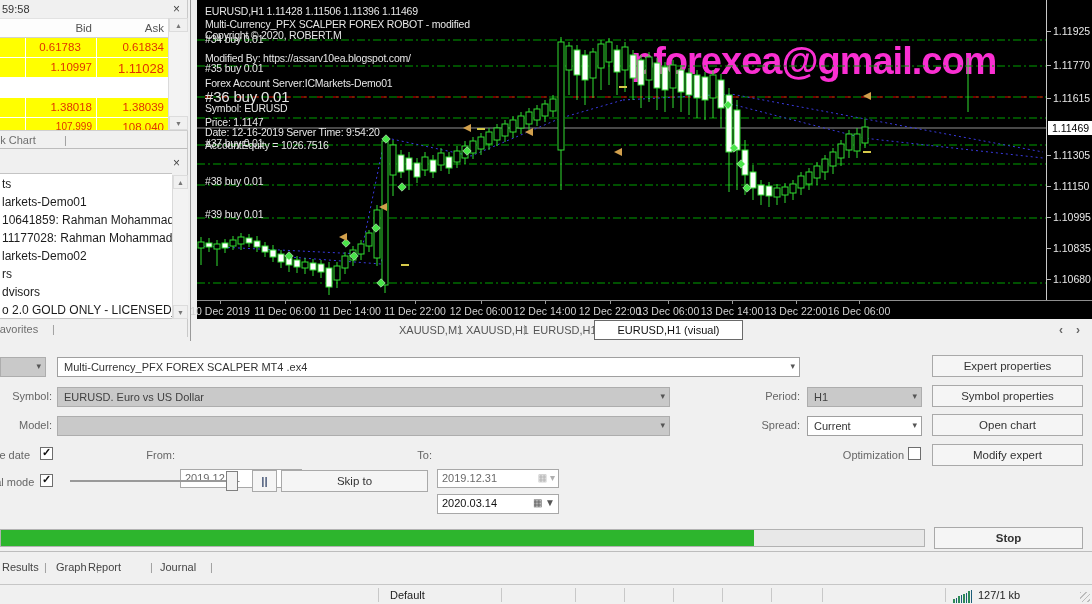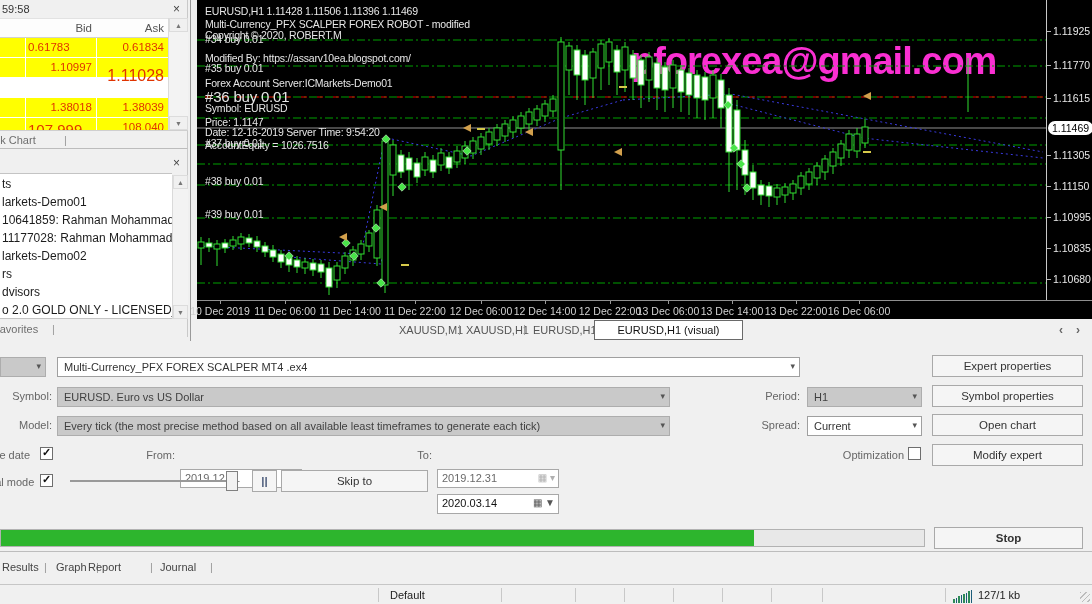--- a/index.html
+++ b/index.html
@@ -16,21 +16,21 @@
   .sb { background:#f3f3f3; border-left:1px solid #dadada; }
   .sb-btn { position:absolute; left:0; width:100%; height:14px; font-size:7px; color:#777; text-align:center; line-height:14px; background:#f0f0f0; border:1px solid #dcdcdc; }
   #navigator { left:0; top:148px; width:188px; height:189px; background:#f0f0f0; border-top:1px solid #bcbcbc; border-right:1px solid #c9c9c9;}
   #nav-list { left:0; top:24px; width:172px; height:146px; background:#fff; border-top:1px solid #c4c4c4; border-bottom:1px solid #c4c4c4; overflow:hidden;}
   .close-x { font-size:12px; color:#444; line-height:12px; cursor:default; }
   .panel-tab { font-size:11px; color:#6e6e6e; white-space:nowrap; }
   
   #chart-window { left:190px; top:0; width:902px; height:341px; background:#f0f0f0; border-left:1px solid #9a9a9a; border-bottom:1px solid #9a9a9a;}
   #plot { left:6px; top:0; width:849px; height:300px; background:#000; overflow:hidden; }
   #axis { left:855px; top:0; width:47px; height:300px; background:#000; border-left:1px solid #c8c8c8; }
-  #price-box { position:absolute; left:1px; width:45px; height:14px; background:#fff; color:#000; font-size:10.5px; text-align:center; line-height:14px;border-radius:7px; }
+  #price-box { position:absolute; left:1px; width:45px; height:14px; background:#fff; color:#000; font-size:10.5px; text-align:center; line-height:14px; }
   #taxis { left:6px; top:300px; width:896px; height:19px; background:#000; border-top:1px solid #8f8f8f; }
   #tabbar { left:0; top:319px; width:902px; height:22px; background:#f0f0f0; }
   #chart-info span, #trade-labels span { position:absolute; left:8px; font-size:10.5px; color:#e6e6e6; white-space:nowrap; letter-spacing:-0.2px; z-index:4; }
   #watermark { position:absolute; left:434px; top:40px; font-size:38px; font-weight:bold; color:#fa2fd2; letter-spacing:-1px; z-index:1; white-space:nowrap;}
   #chart-svg { position:absolute; left:0; top:0; z-index:2; }
   
   #tester { left:0; top:341px; width:1092px; height:188px; background:#f0f0f0; }
   .combo { position:absolute; height:20px; border:1px solid #9f9f9f; background:#fff; }
   .combo.gray { background:#c9c9c9; border-color:#adadad; }
   .combo .val { position:absolute; left:6px; top:3px; font-size:11px; color:#333; white-space:nowrap; }
@@ -54,33 +54,33 @@
 
 <div class="abs" id="market-watch">
   <span class="abs txt11" style="left:2px;top:3px;">59:58</span>
   <span class="abs close-x" style="left:173px;top:3px;">×</span>
   <div class="abs" id="mw-header">
     <span class="abs" style="left:28px;top:3px;width:64px;text-align:right;font-size:11.5px;color:#555;">Bid</span>
     <span class="abs" style="left:100px;top:3px;width:64px;text-align:right;font-size:11.5px;color:#555;">Ask</span>
   </div>
   <div class="abs" id="mw-rows">
       <span style="position: absolute; left: 0px; top: 0px; width: 168px; height: 20px; background: rgb(255, 255, 0); border-bottom: 1px solid rgb(255, 255, 255);">
-        <span style="position: absolute; left: 28px; top: 3px; width: 64px; text-align: left; font-size: 11.5px; color: rgb(224, 52, 0);">0.61783</span>
+        <span style="position: absolute; left: 28px; top: 3px; width: 64px; text-align: center; font-size: 11.5px; color: rgb(224, 52, 0);">0.61783</span>
         <span style="position: absolute; left: 100px; top: 3px; width: 64px; text-align: right; font-size: 11.5px; color: rgb(224, 52, 0);">0.61834</span>
       </span>
       <span style="position: absolute; left: 0px; top: 20px; width: 168px; height: 20px; background: rgb(255, 255, 0); border-bottom: 1px solid rgb(255, 255, 255);">
         <span style="position: absolute; left: 28px; top: 3px; width: 64px; text-align: right; font-size: 11.5px; color: rgb(224, 52, 0);">1.10997</span>
-        <span style="position: absolute; left: 100px; top: 3px; width: 64px; text-align: right; font-size: 16px; color: rgb(224, 52, 0); margin-top: 6px;">1.11028</span>
+        <span style="position: absolute; left: 100px; top: 3px; width: 64px; text-align: right; font-size: 13px; color: rgb(224, 52, 0);">1.11028</span>
       </span>
       <span style="position: absolute; left: 0px; top: 60px; width: 168px; height: 20px; background: rgb(255, 255, 0); border-bottom: 1px solid rgb(255, 255, 255);">
         <span style="position: absolute; left: 28px; top: 3px; width: 64px; text-align: right; font-size: 11.5px; color: rgb(224, 52, 0);">1.38018</span>
         <span style="position: absolute; left: 100px; top: 3px; width: 64px; text-align: right; font-size: 11.5px; color: rgb(224, 52, 0);">1.38039</span>
       </span>
       <span style="position: absolute; left: 0px; top: 80px; width: 168px; height: 20px; background: rgb(255, 255, 0); border-bottom: 1px solid rgb(255, 255, 255);">
-        <span style="position: absolute; left: 28px; top: 3px; width: 64px; text-align: left; font-size: 15px; color: rgb(224, 52, 0);">107.999</span>
+        <span style="position: absolute; left: 28px; top: 3px; width: 64px; text-align: right; font-size: 10px; color: rgb(224, 52, 0);">107.999</span>
         <span style="position: absolute; left: 100px; top: 3px; width: 64px; text-align: right; font-size: 11.5px; color: rgb(224, 52, 0);">108.040</span>
       </span>
       <span style="position: absolute; left: 25px; top: 0px; width: 1px; height: 92px; background: rgb(255, 255, 255);"></span>
       <span style="position: absolute; left: 96px; top: 0px; width: 1px; height: 92px; background: rgb(255, 255, 255);"></span>
     </div>
   <div class="abs sb" style="left:168px;top:18px;width:20px;height:112px;">
     <div class="sb-btn" style="top:0;">▲</div>
     <div class="sb-btn" style="bottom:0;">▼</div>
   </div>
   <div class="abs" style="left:0;top:130px;width:188px;height:18px;border-top:1px solid #cfcfcf;">
@@ -414,21 +414,20 @@
     <span class="arr">▾</span>
   </div>
   <span class="abs lbl" style="left:744px;top:49px;width:56px;text-align:right;">Period:</span>
   <div class="combo gray" style="left:807px;top:46px;width:115px;">
     <span class="val">H1</span>
     <span class="arr">▾</span>
   </div>
 
   <span class="abs lbl" style="left:0;top:78px;width:52px;text-align:right;">Model:</span>
   <div class="combo gray" style="left:57px;top:75px;width:613px;">
-    <span class="val">Every tick (the most precise method based on all available least timeframes to generate each tick)</span>
     <span class="arr">▾</span>
   </div>
   <span class="abs lbl" style="left:744px;top:78px;width:56px;text-align:right;">Spread:</span>
   <div class="combo" style="left:807px;top:75px;width:115px;">
     <span class="val">Current</span>
     <span class="arr">▾</span>
   </div>
 
   <span class="abs lbl" style="left:-14px;top:108px;width:60px;">Use date</span>
   <div class="cb checked" style="left:40px;top:106px;"></div>

